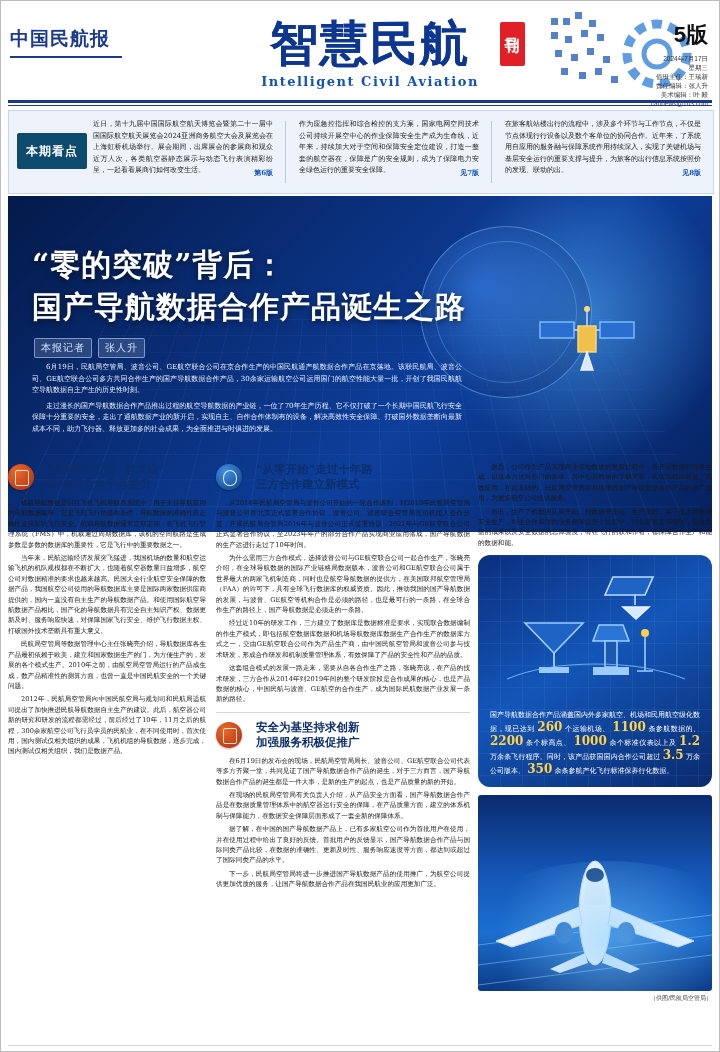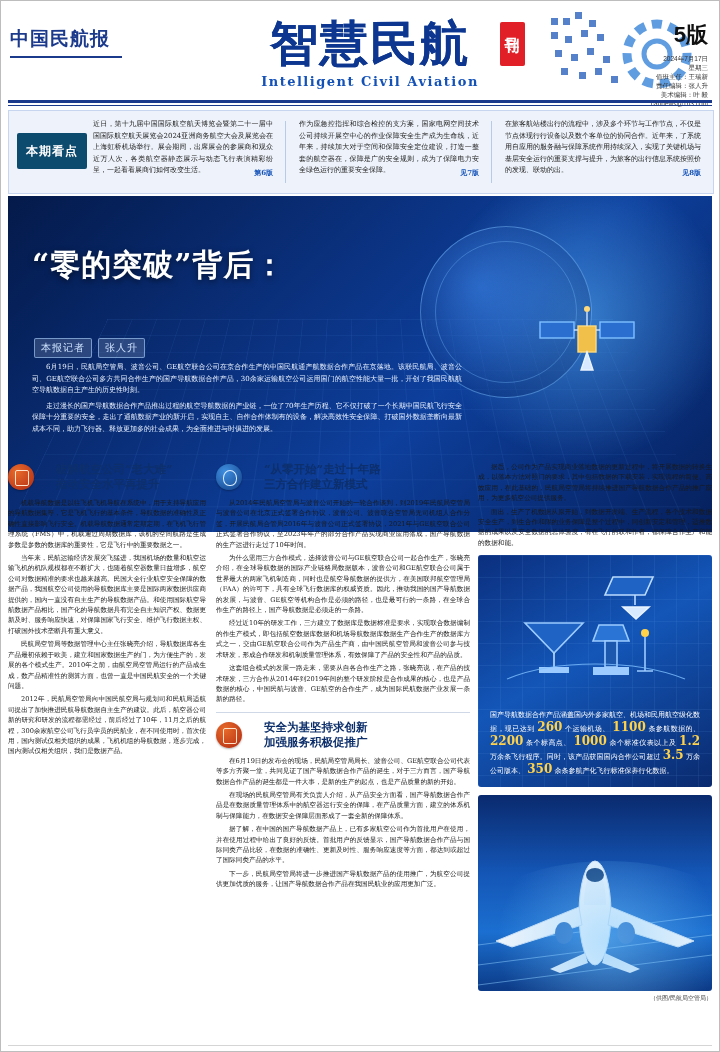--- a/index.html
+++ b/index.html
@@ -59,34 +59,34 @@
     font-family:"DejaVu Serif","Liberation Serif",serif;text-align:justify;}
   .hero-lead p{margin:0 0 4px 0;text-indent:14px;}
 
   
   .body-area{position:absolute;left:8px;top:462px;width:704px;height:582px;}
   .col{position:absolute;top:0;}
   .c1{left:0;width:198px;}
   .c2{left:208px;width:254px;}
   .c3{left:470px;width:234px;}
 
-  .sec-head{display:flex;align-items:center;gap:22px;margin-bottom:6px;}
+  .sec-head{display:flex;align-items:center;gap:14px;margin-bottom:6px;}
   .sec-ico{width:26px;height:26px;border-radius:50%;background:radial-gradient(circle at 35% 30%,#e86a2a,#b02a12);
     flex:0 0 26px;position:relative;box-shadow:0 1px 2px rgba(0,0,0,.3);}
   .sec-ico:after{content:"";position:absolute;left:7px;top:6px;width:12px;height:14px;border:1.5px solid #ffe2c9;border-radius:2px;}
   .sec-ico.blue{background:radial-gradient(circle at 35% 30%,#3e8fe0,#123f86);}
   .sec-ico.blue:after{border-color:#dbecff;border-radius:50% 50% 45% 45%;}
   .sec-t{font-family:"DejaVu Serif","Liberation Serif",serif;font-weight:bold;font-size:11.5px;color:#0d2f6b;line-height:15px;}
 
   .para{font-family:"DejaVu Serif","Liberation Serif",serif;font-size:6.6px;line-height:10.4px;color:#1a1a1a;text-align:justify;}
   .para p{margin:0 0 3px 0;text-indent:13px;}
   .colrule{height:1px;background:#cfd8e6;margin:7px 0 7px 0;}
 
   
-  .infobox{position:relative;width:234px;height:232px;border-radius:3px;overflow:hidden;
+  .infobox{position:relative;width:234px;height:232px;border-radius:12px;overflow:hidden;
     background:linear-gradient(150deg,#0b2f7e 0%,#1356b8 45%,#0a2a6e 100%);margin-bottom:8px;}
   .ib-grid{position:absolute;inset:0;opacity:.3;
     background-image:linear-gradient(rgba(130,190,255,.3) 1px,transparent 1px),linear-gradient(90deg,rgba(130,190,255,.3) 1px,transparent 1px);
     background-size:22px 22px;}
   .ib-art{position:absolute;left:0;right:0;top:10px;height:132px;display:flex;align-items:center;justify-content:center;}
   .ib-stats{position:absolute;left:12px;right:12px;bottom:10px;color:#fff;font-size:7px;line-height:12px;
     font-family:"DejaVu Serif","Liberation Serif",serif;text-align:justify;}
   .num{color:#ffd24a;font-weight:bold;font-size:12px;}
 
   .planebox{position:relative;width:234px;height:auto;}
@@ -190,20 +190,21 @@
         <line x1="48" y1="38" x2="52" y2="38"></line>
           <line x1="70" y1="38" x2="74" y2="38"></line>
         <path d="M61 60 L55 78 L67 78 Z" fill="#d8e9ff" stroke="#eaf4ff"></path>
         <line x1="61" y1="20" x2="61" y2="34"></line>
         <circle cx="61" cy="17" r="3" fill="#ffd97a" stroke="none"></circle>
       </g>
     </svg>
 
     <div class="hero-h1">
       <div>“零的突破”背后：</div>
+      <div class="l2">国产导航数据合作产品诞生之路</div>
     </div>
 
     <div class="hero-kicker">
       <span class="kick">本报记者</span>
       <span class="kick">张人升</span>
     </div>
 
     <div class="hero-lead">
       <p>6月19日，民航局空管局、波音公司、GE航空联合公司在京合作生产的中国民航通产航数据合作产品在京落地。该联民航局、波音公司、GE航空联合公司多方共同合作生产的国产导航数据合作产品，30余家运输航空公司运用国门的航空性能大量一批，开创了我国民航航空导航数据自主产生的历史性时刻。</p>
       <p>走过漫长的国产导航数据合作产品推出过程的航空导航数据的产业链，一位了70年生产历程、它不仅打破了一个长期中国民航飞行安全保障十分重要的安全，走出了通航数据产业的新开启，实现自主、自作合作体制有的设备，解决高效性安全保障、打破国外数据垄断向最新成本不同，助力飞行器、释放更加多的社会成果，为全面推进与时俱进的发展。</p>

